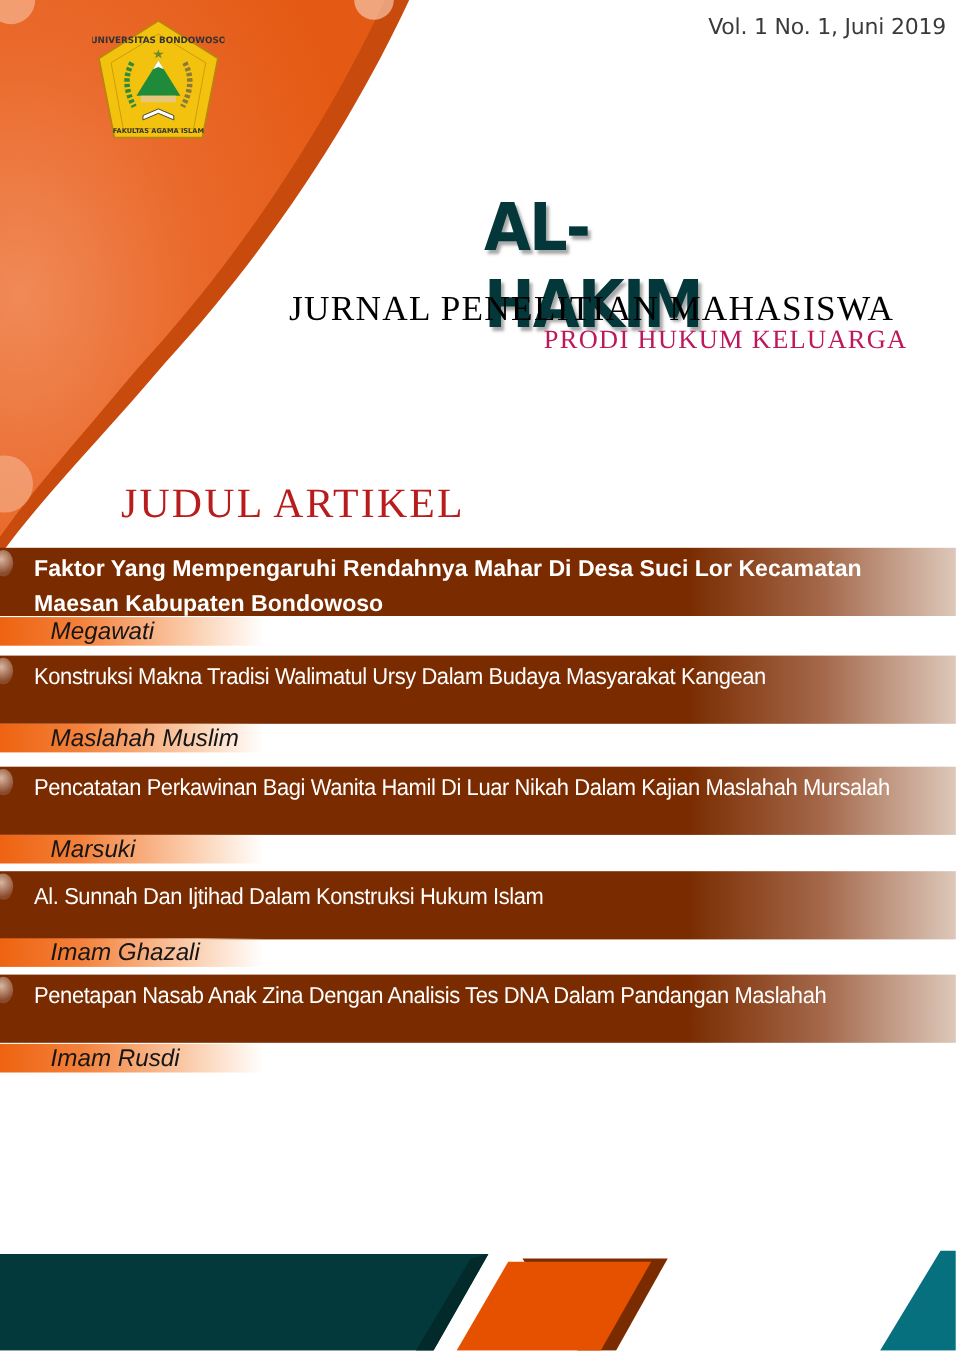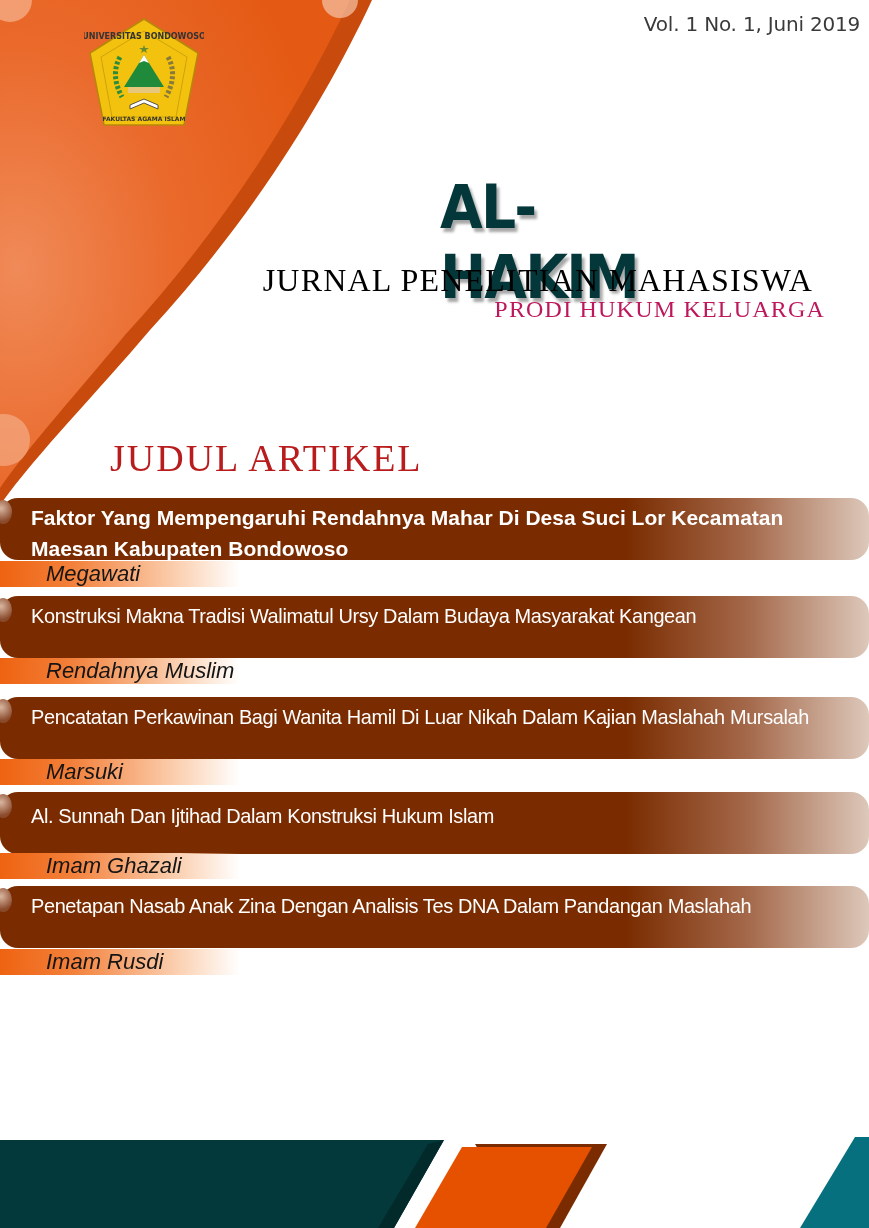--- a/index.html
+++ b/index.html
@@ -5,21 +5,21 @@
   html, body { margin:0; padding:0; }
   body { width:869px; height:1228px; position:relative; overflow:hidden; background:#ffffff; font-family:"Liberation Sans", sans-serif; }
   .abs { position:absolute; }
   #swoosh { left:0; top:0; width:869px; height:520px; }
   #logo { left:84px; top:15px; width:120px; height:120px; }
   .vol { right:9px; top:12px; font-family:"DejaVu Sans", sans-serif; font-size:20px; color:#3a3a3a; letter-spacing:-0.2px; }
   .title { left:440px; top:172px; width:300px; font-family:"DejaVu Sans", sans-serif; font-weight:bold; font-size:60px; color:#04373a; letter-spacing:-2px; text-shadow:3px 4px 3px rgba(0,0,0,0.35); transform:scaleX(0.92); transform-origin:left; }
   .sub1 { right:56px; top:262px; font-family:"Liberation Serif", serif; font-size:32px; color:#000000; letter-spacing:1.2px; }
   .sub2 { right:44px; top:296px; font-family:"Liberation Serif", serif; font-size:24px; color:#be185d; letter-spacing:1.2px; }
   .judul { left:110px; top:436px; font-family:"Liberation Serif", serif; font-size:38px; color:#b91c1c; letter-spacing:2px; }
-  .band { left:0; width:869px; height:62px; background:linear-gradient(to right, #7a2c00 0%, #7a2c00 72%, #a4684a 86%, #ddc8ba 100%);border-radius:18px; }
+  .band { left:0; width:869px; height:62px; background:linear-gradient(to right, #7a2c00 0%, #7a2c00 72%, #a4684a 86%, #ddc8ba 100%); }
   .band .knob { position:absolute; left:-6px; top:2px; width:18px; height:24px; border-radius:50%; background:radial-gradient(circle at 40% 35%, #d8b6a0, #8a4a2c 70%); }
   .band .t { position:absolute; left:31px; top:4px; font-size:21px; line-height:31px; color:#ffffff; font-weight:bold; width:830px; }
   .band.narrow .t { font-weight:normal; letter-spacing:-0.4px; transform:scaleX(0.95); transform-origin:left; }
   .author { left:0; width:240px; height:26px; background:linear-gradient(to right, #ee6311 0%, #f3803a 30%, #fbd2b4 75%, rgba(255,255,255,0) 100%); }
   .author .a { position:absolute; left:46px; top:0; font-size:22px; line-height:26px; font-style:italic; color:#151515; }
   #footer { left:0; top:1120px; width:869px; height:108px; }
 </style>
 </head>
 <body>
 
@@ -66,21 +66,21 @@
 </div>
 <div class="abs author" style="top:561px;">
   <span class="a">Megawati</span>
 </div>
 
 <div class="abs band narrow" style="top:596px;">
   <span class="knob"></span>
   <div class="t">Konstruksi Makna Tradisi Walimatul Ursy Dalam Budaya Masyarakat Kangean</div>
 </div>
 <div class="abs author" style="top:658px;">
-  <span class="a">Rendahnya Muslim</span>
+  <span class="a">Maslahah Muslim</span>
 </div>
 
 <div class="abs band narrow" style="top:697px;">
   <span class="knob"></span>
   <div class="t">Pencatatan Perkawinan Bagi Wanita Hamil Di Luar Nikah Dalam Kajian Maslahah Mursalah</div>
 </div>
 <div class="abs author" style="top:759px;">
   <span class="a">Marsuki</span>
 </div>
 

